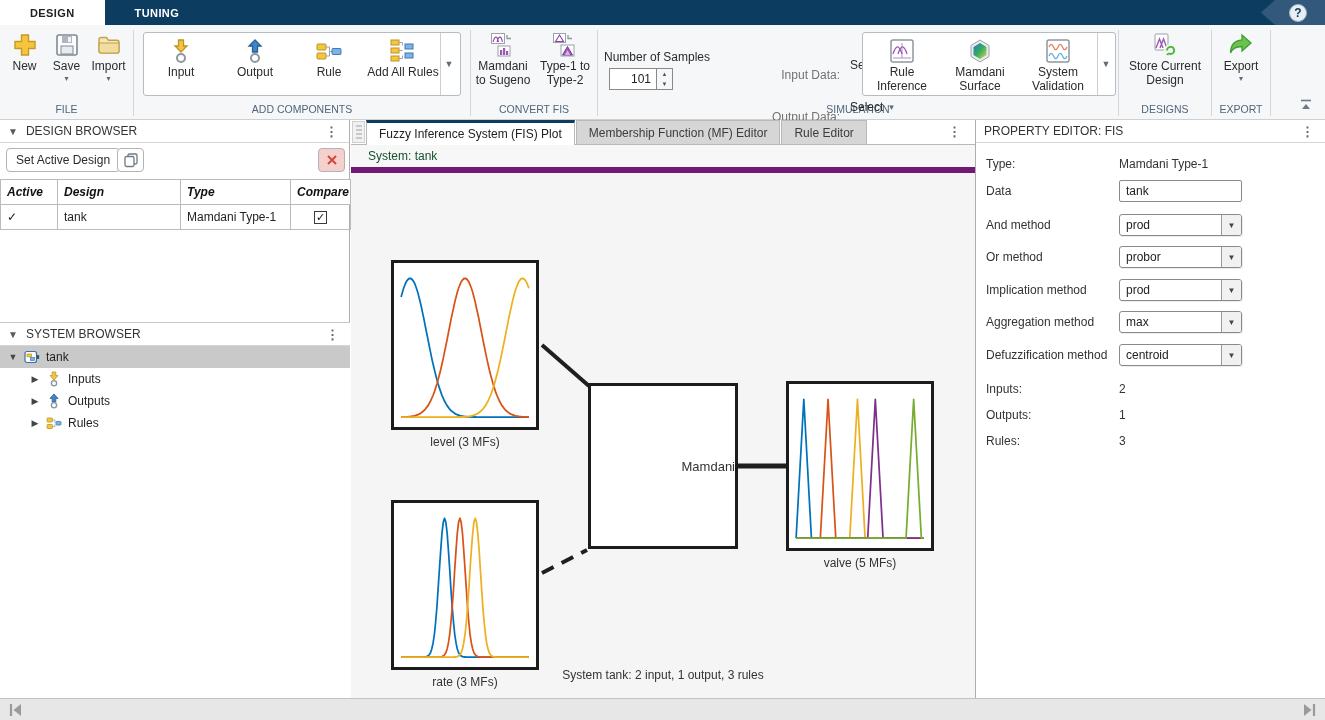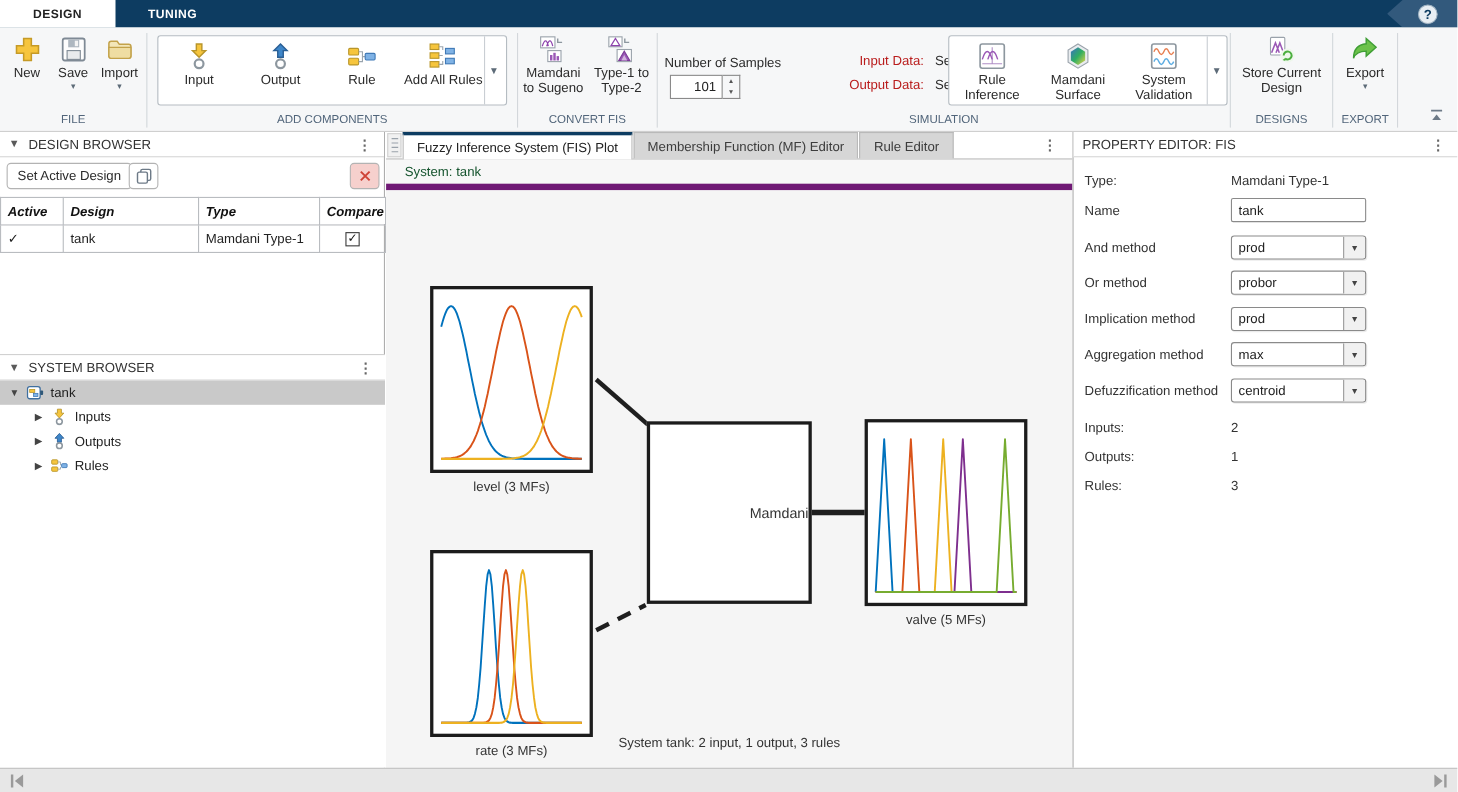--- a/index.html
+++ b/index.html
@@ -35,21 +35,21 @@
   .gal-drop { width:17px; border-left:1px solid #c9ced3; display:flex; align-items:center; justify-content:center;
     color:#5d6b78; font-size:9px; }
   .sim-body { position:relative; width:520px; }
   .sim-label { position:absolute; left:6px; top:25px; color:#2b2b2b; }
   .spinner { position:absolute; left:11px; top:43px; display:flex; }
   .spinner input { width:48px; height:22px; border:1px solid #8a8a8a; text-align:right; padding-right:5px;
     font-family:"Liberation Sans",sans-serif; font-size:12px; color:#222; background:#fff; }
   .spin-btns { width:16px; height:22px; border:1px solid #8a8a8a; border-left:none; display:flex; flex-direction:column; }
   .spin-btns span { flex:1; display:flex; align-items:center; justify-content:center; font-size:6px; color:#555; }
   .sim-data { position:absolute; left:150px; top:23px; display:grid; grid-template-columns:92px auto; grid-row-gap:8px; align-items:center; }
-  .sim-data .dlab { text-align:right; color:#b91c1c; }
+  .sim-data .dlab { text-align:right; color:#737373;margin-top:20px; }
   .sim-data .dval { margin-left:10px; color:#2b2b2b; display:flex; align-items:center; gap:6px; }
   .sim-data .dval .caret { font-size:9px; }
   .sim-gallery { position:absolute; left:264px; top:0; }
   #ts-collapse { position:absolute; right:12px; bottom:8px; width:14px; height:12px; }
 
   
   #left-panel { position:absolute; left:0; top:120px; width:350px; height:578px; background:#fff; border-right:1px solid #aeaeae; }
   #center-panel { position:absolute; left:351px; top:120px; width:624px; height:578px; background:#f5f5f5; }
   #right-panel { position:absolute; left:975px; top:120px; width:350px; height:578px; background:#fff; border-left:1px solid #aeaeae; }
 
@@ -481,21 +481,21 @@
   <div id="right-panel">
     <div class="panel-header">
       <span class="ptitle">PROPERTY EDITOR: FIS</span>
       <span class="kebab">⋮</span>
     </div>
     <div class="pe-row" style="top:33px">
       <span class="pe-label">Type:</span>
       <span class="pe-static">Mamdani Type-1</span>
     </div>
     <div class="pe-row" style="top:60px">
-      <span class="pe-label">Name</span>
+      <span class="pe-label">Data</span>
       <input class="pe-input" value="tank" style="">
     </div>
     <div class="pe-row" style="top:94px">
       <span class="pe-label">And method</span>
       <div class="dd">
         <span class="dd-val">prod</span>
         <span class="dd-btn">▼</span>
       </div>
     </div>
     <div class="pe-row" style="top:126px">

